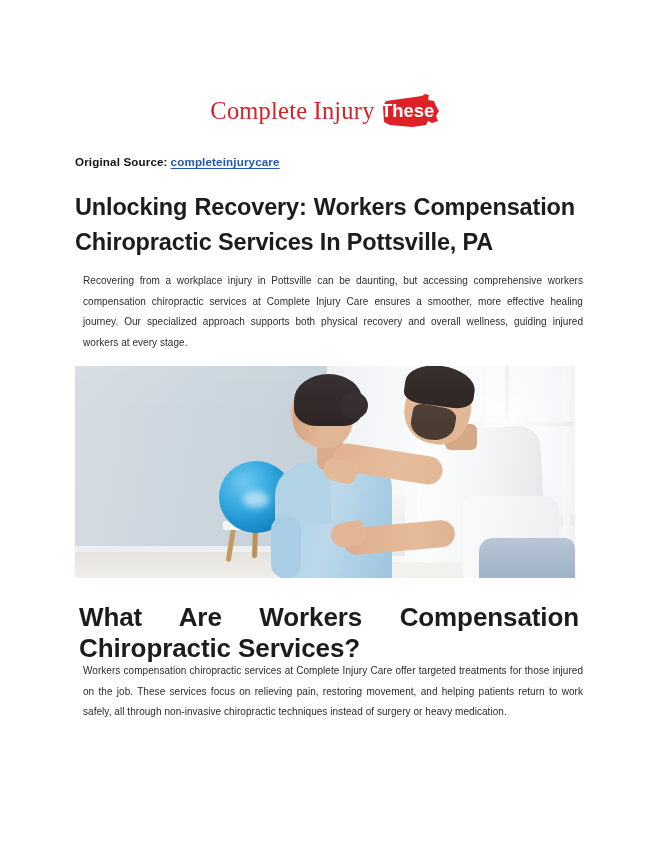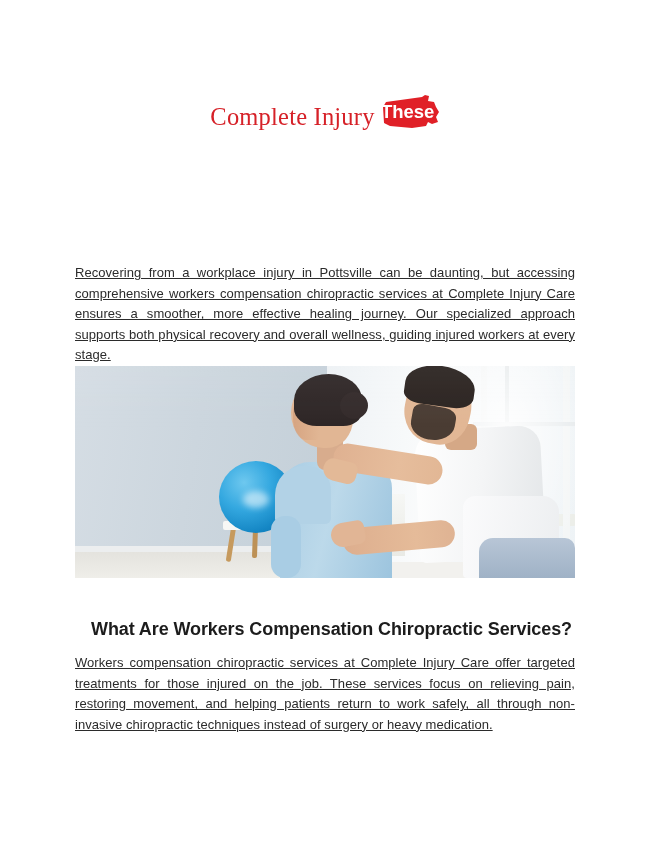--- a/index.html
+++ b/index.html
@@ -27,21 +27,21 @@
   .logo-block {
     position: absolute;
     top: 93px;
     left: 0;
     width: 650px;
     text-align: center;
     height: 40px;
   }
   .logo-inner {
     display: inline-flex;
-    align-items: flex-end;
+    align-items: center;
     gap: 7px;
     height: 36px;
   }
   .logo-word {
     font-family: "Liberation Serif", serif;
     font-size: 24.5px;
     font-weight: 400;
     letter-spacing: 0.2px;
     color: #d62128;
     line-height: 1;
@@ -112,44 +112,43 @@
     text-align-last: left;
     letter-spacing: -0.15px;
     margin: 0;
   }
   .h1-main { top: 190px; }
 
   .h2 {
     position: absolute;
     left: 75px;
     width: 500px;
-    font-size: 18px;
+    font-size: 26px;
     line-height: 31px;
     font-weight: 700;
     color: #1c1c1c;
     text-align: justify;
     text-align-last: left;
     letter-spacing: -0.1px;
-    margin: 16px;
+    margin: 4px;
   }
   .h2-services { top: 598px; }
 
   
   .para {
     position: absolute;
     left: 75px;
     width: 500px;
-    font-size: 13px;
+    font-size: 10px;
     line-height: 20.6px;
     color: #2b2b2b;
     text-align: justify;
     text-align-last: left;
     letter-spacing: 0.05px;
-    margin: 0;
-    text-decoration: underline;
+    margin: 8px;
   }
   .para-1 { top: 263px; }
   .para-2 { top: 653px; }
 
   
   .photo {
     position: absolute;
     left: 75px;
     top: 366px;
     width: 500px;
@@ -351,21 +350,25 @@
       <span class="logo-word">Complete Injury</span>
       <span class="logo-badge">
         <svg viewBox="0 0 58 34" xmlns="http://www.w3.org/2000/svg" aria-hidden="true">
           <path d="M4 7 L40 2 L43 0 L47 1 L46 6 L52 7 L54 12 L57 17 L54 22 L56 27 L50 29 L46 27 L44 31 L30 33 L8 31 L2 28 L1 12 Z" fill="#e02027"></path>
         </svg>
         <span class="logo-badge-text">These</span>
       </span>
     </div>
   </div>
 
-
+  <div class="source-line">
+    <span class="source-label">Original Source:</span><a class="source-link" href="#">completeinjurycare</a>
+  </div>
+
+  <h1 class="h1 h1-main">Unlocking Recovery: Workers Compensation Chiropractic Services In Pottsville, PA</h1>
 
   <p class="para para-1">Recovering from a workplace injury in Pottsville can be daunting, but accessing comprehensive workers compensation chiropractic services at Complete Injury Care ensures a smoother, more effective healing journey. Our specialized approach supports both physical recovery and overall wellness, guiding injured workers at every stage.</p>
 
   <div class="photo" role="img" aria-label="Chiropractor adjusting a patient's back in a bright treatment room with a blue exercise ball on a stool">
     <div class="ph-layer ph-wall"></div>
     <div class="ph-layer ph-wall-right"></div>
     <div class="ph-layer ph-window-zone"></div>
     <div class="ph-layer ph-baseboard"></div>
     <div class="ph-layer ph-floor"></div>
     <div class="ph-layer ph-cabinet"></div>

